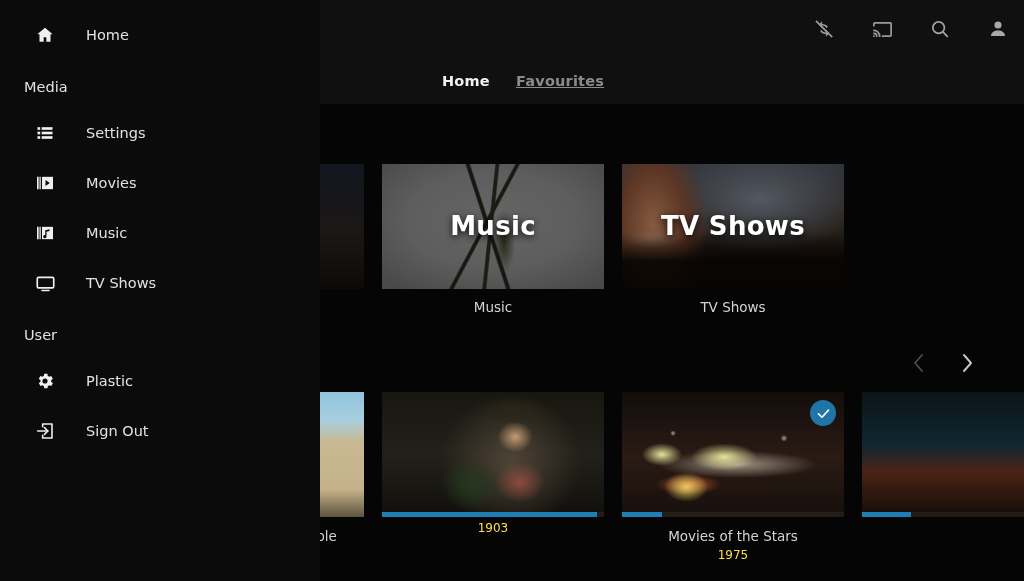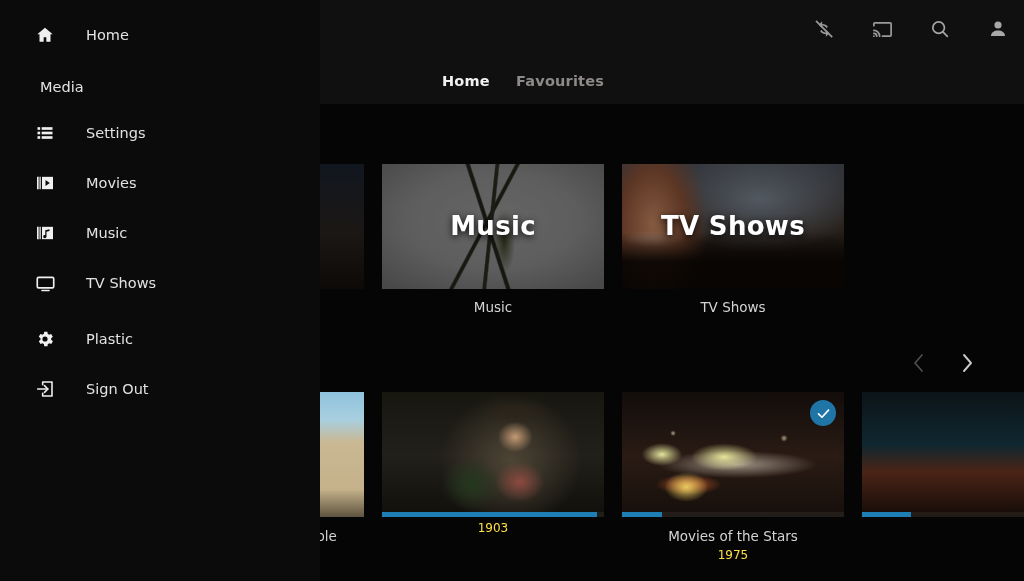--- a/index.html
+++ b/index.html
@@ -78,20 +78,21 @@
     position: absolute;
     left: 442px;
     color: #f2f2f2;
     font-weight: 700;
   }
   .tab.inactive {
     position: absolute;
     left: 516px;
     color: #8d8a88;
     font-weight: 700;
+    text-decoration: underline;
   }
 
   
   .content {
     position: absolute;
     left: 0;
     top: 104px;
     width: 1024px;
     height: 477px;
     background: #050505;
@@ -346,21 +347,21 @@
     flex: 0 0 34px;
   }
   .drawer-item .di-label {
     margin-left: 24px;
     font-size: 14.5px;
     color: #e2e2e2;
   }
   .drawer-section {
     font-size: 14.5px;
     color: #e2e2e2;
-    padding-left: 40px;
+    padding-left: 24px;
     height: 42px;
     display: flex;
     align-items: center;
   }
   .spacer-6 { height: 6px; }
   .spacer-10 { height: 10px; }
 </style>
 </head>
 <body>
 
@@ -568,20 +569,21 @@
         <svg width="21" height="21" viewBox="0 0 24 24" fill="none" stroke="#f0f0f0" stroke-width="1.9">
           <rect x="2.6" y="5" width="18.8" height="12" rx="1.6"></rect>
           <line x1="8" y1="20" x2="16" y2="20" stroke-linecap="round"></line>
         </svg>
       </span>
       <span class="di-label">TV Shows</span>
     </div>
 
     <div class="spacer-6"></div>
 
+    <div class="drawer-section">User</div>
 
     <div class="drawer-item">
       <span class="di-icon">
         <svg width="20" height="20" viewBox="0 0 24 24" fill="#f0f0f0">
           <path d="M19.4 13a7.6 7.6 0 0 0 0-2l2-1.6-2-3.4-2.4 1a7.6 7.6 0 0 0-1.7-1l-.4-2.6h-3.9l-.4 2.6c-.6.2-1.2.6-1.7 1l-2.4-1-2 3.4L6.6 11a7.6 7.6 0 0 0 0 2l-2 1.6 2 3.4 2.4-1c.5.4 1.1.8 1.7 1l.4 2.6h3.9l.4-2.6c.6-.2 1.2-.6 1.7-1l2.4 1 2-3.4zM12 15.1A3.1 3.1 0 1 1 12 8.9a3.1 3.1 0 0 1 0 6.2z"></path>
         </svg>
       </span>
       <span class="di-label">Plastic</span>
     </div>
 

